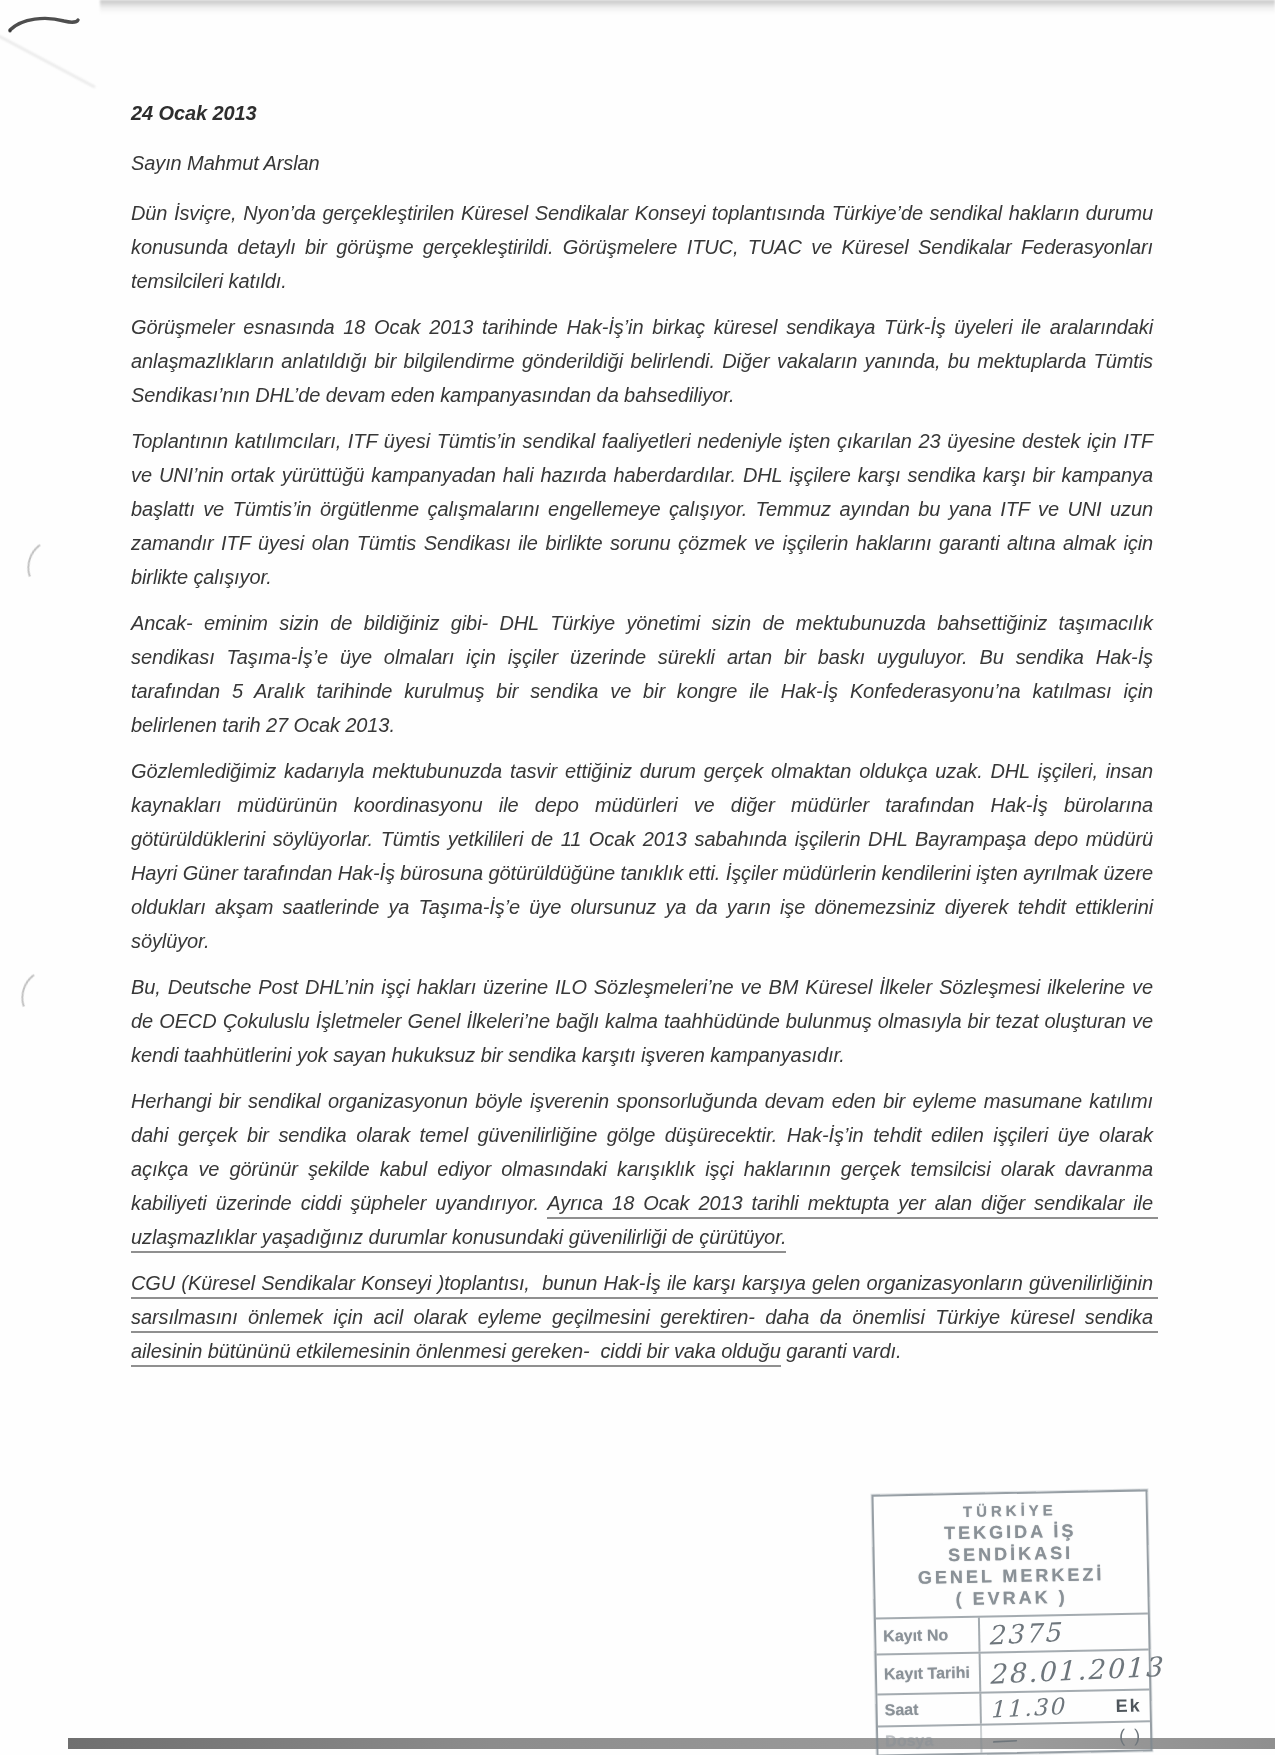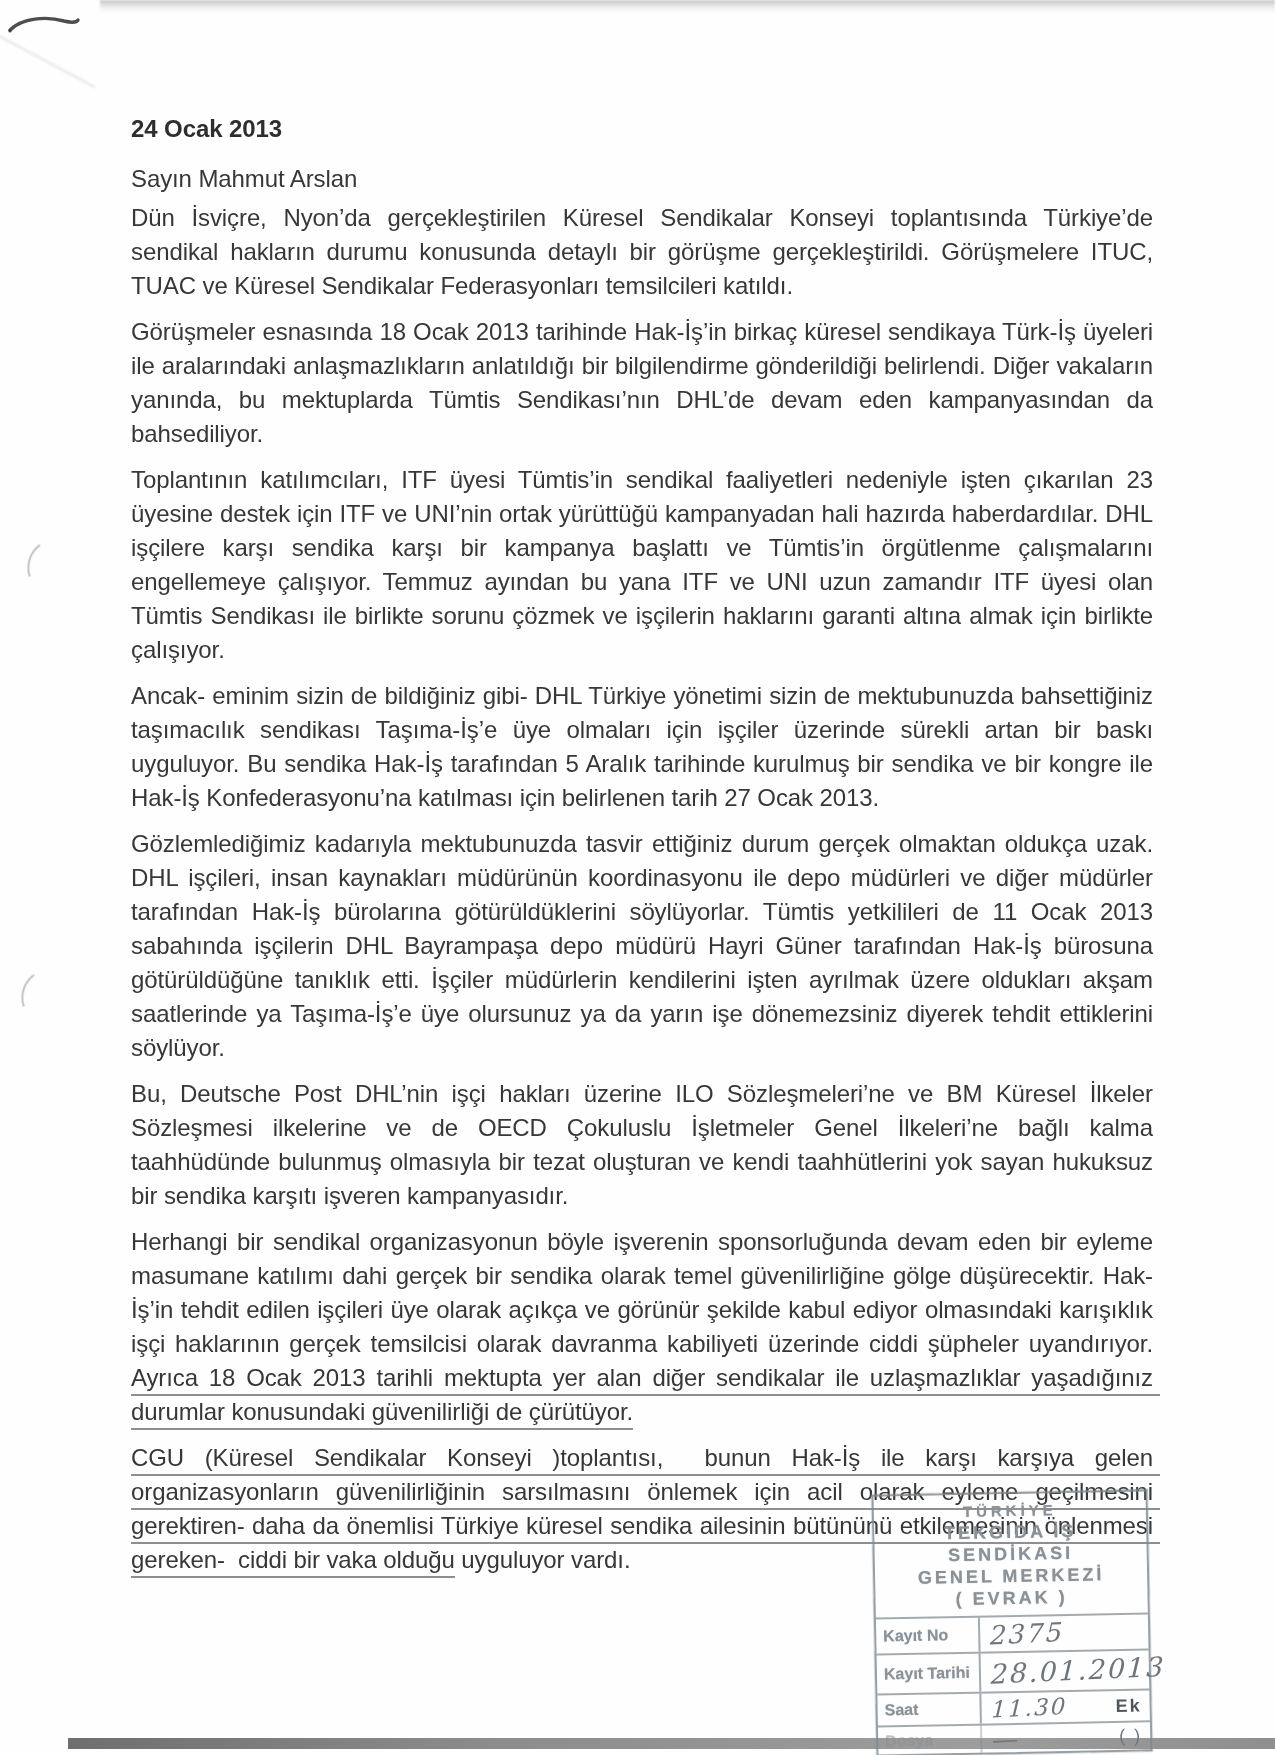--- a/index.html
+++ b/index.html
@@ -35,26 +35,27 @@
     border: 2px solid #a2a2a2;
     border-color: transparent transparent transparent #a2a2a2;
     border-radius: 50%;
     opacity: .65; filter: blur(0.4px);
   }
   .margin-arc.arc1 { left: 28px; top: 541px; transform: rotate(18deg); }
   .margin-arc.arc2 { left: 22px; top: 971px; transform: rotate(18deg); }
 
   
   .letter {
-    position: absolute; left: 131px; top: 112px; width: 1022px;
-    font-size: 24px; line-height: 34px; letter-spacing: -0.1px;
+    position: absolute; left: 131px; top: 96px; width: 1022px;
+    font-size: 20px; line-height: 34px; letter-spacing: -0.1px;
     color: #373737;
+    font-style: italic;
   }
   .date { font-weight: bold; margin: 0 0 16px 0; color: #2e2e2e; }
-  .salutation { margin: 0 0 5px 0; }
+  .salutation { margin: 0 0 16px 0; }
   .para { margin: 4px 0 12px 0; text-align: justify; }
   .seg { white-space: pre-wrap; }
   .u { border-bottom: 2px solid #8f8f8f; padding-bottom: 3px; }
 
   
   .stamp {
     position: absolute; left: 874px; top: 1492px; width: 272px;
     transform: rotate(-1.1deg);
     border: 2px solid rgba(125,135,143,0.8);
     box-shadow: 0 0 0 1px rgba(140,150,158,0.25);
@@ -113,21 +114,21 @@
     <p class="date">24 Ocak 2013</p>
     <p class="salutation">Sayın Mahmut Arslan</p>
     <div>
         <p class="para"><span class="seg">Dün İsviçre, Nyon’da gerçekleştirilen Küresel Sendikalar Konseyi toplantısında Türkiye’de sendikal hakların durumu konusunda detaylı bir görüşme gerçekleştirildi. Görüşmelere ITUC, TUAC ve Küresel Sendikalar Federasyonları temsilcileri katıldı.</span></p>
         <p class="para"><span class="seg">Görüşmeler esnasında 18 Ocak 2013 tarihinde Hak-İş’in birkaç küresel sendikaya Türk-İş üyeleri ile aralarındaki anlaşmazlıkların anlatıldığı bir bilgilendirme gönderildiği belirlendi. Diğer vakaların yanında, bu mektuplarda Tümtis Sendikası’nın DHL’de devam eden kampanyasından da bahsediliyor.</span></p>
         <p class="para"><span class="seg">Toplantının katılımcıları, ITF üyesi Tümtis’in sendikal faaliyetleri nedeniyle işten çıkarılan 23 üyesine destek için ITF ve UNI’nin ortak yürüttüğü kampanyadan hali hazırda haberdardılar. DHL işçilere karşı sendika karşı bir kampanya başlattı ve Tümtis’in örgütlenme çalışmalarını engellemeye çalışıyor. Temmuz ayından bu yana ITF ve UNI uzun zamandır ITF üyesi olan Tümtis Sendikası ile birlikte sorunu çözmek ve işçilerin haklarını garanti altına almak için birlikte çalışıyor.</span></p>
         <p class="para"><span class="seg">Ancak- eminim sizin de bildiğiniz gibi- DHL Türkiye yönetimi sizin de mektubunuzda bahsettiğiniz taşımacılık sendikası Taşıma-İş’e üye olmaları için işçiler üzerinde sürekli artan bir baskı uyguluyor. Bu sendika Hak-İş tarafından 5 Aralık tarihinde kurulmuş bir sendika ve bir kongre ile Hak-İş Konfederasyonu’na katılması için belirlenen tarih 27 Ocak 2013.</span></p>
         <p class="para"><span class="seg">Gözlemlediğimiz kadarıyla mektubunuzda tasvir ettiğiniz durum gerçek olmaktan oldukça uzak. DHL işçileri, insan kaynakları müdürünün koordinasyonu ile depo müdürleri ve diğer müdürler tarafından Hak-İş bürolarına götürüldüklerini söylüyorlar. Tümtis yetkilileri de 11 Ocak 2013 sabahında işçilerin DHL Bayrampaşa depo müdürü Hayri Güner tarafından Hak-İş bürosuna götürüldüğüne tanıklık etti. İşçiler müdürlerin kendilerini işten ayrılmak üzere oldukları akşam saatlerinde ya Taşıma-İş’e üye olursunuz ya da yarın işe dönemezsiniz diyerek tehdit ettiklerini söylüyor.</span></p>
         <p class="para"><span class="seg">Bu, Deutsche Post DHL’nin işçi hakları üzerine ILO Sözleşmeleri’ne ve BM Küresel İlkeler Sözleşmesi ilkelerine ve de OECD Çokuluslu İşletmeler Genel İlkeleri’ne bağlı kalma taahhüdünde bulunmuş olmasıyla bir tezat oluşturan ve kendi taahhütlerini yok sayan hukuksuz bir sendika karşıtı işveren kampanyasıdır.</span></p>
         <p class="para"><span class="seg">Herhangi bir sendikal organizasyonun böyle işverenin sponsorluğunda devam eden bir eyleme masumane katılımı dahi gerçek bir sendika olarak temel güvenilirliğine gölge düşürecektir. Hak-İş’in tehdit edilen işçileri üye olarak açıkça ve görünür şekilde kabul ediyor olmasındaki karışıklık işçi haklarının gerçek temsilcisi olarak davranma kabiliyeti üzerinde ciddi şüpheler uyandırıyor. </span><span class="seg u">Ayrıca 18 Ocak 2013 tarihli mektupta yer alan diğer sendikalar ile uzlaşmazlıklar yaşadığınız durumlar konusundaki güvenilirliği de çürütüyor.</span></p>
-        <p class="para"><span class="seg u">CGU (Küresel Sendikalar Konseyi )toplantısı,  bunun Hak-İş ile karşı karşıya gelen organizasyonların güvenilirliğinin sarsılmasını önlemek için acil olarak eyleme geçilmesini gerektiren- daha da önemlisi Türkiye küresel sendika ailesinin bütününü etkilemesinin önlenmesi gereken-  ciddi bir vaka olduğu</span><span class="seg"> uyguluyor vardı.</span></p>
+        <p class="para"><span class="seg u">CGU (Küresel Sendikalar Konseyi )toplantısı,  bunun Hak-İş ile karşı karşıya gelen organizasyonların güvenilirliğinin sarsılmasını önlemek için acil olarak eyleme geçilmesini gerektiren- daha da önemlisi Türkiye küresel sendika ailesinin bütününü etkilemesinin önlenmesi gereken-  ciddi bir vaka olduğu</span><span class="seg"> garanti vardı.</span></p>
       </div>
   </div>
 
   <div class="stamp">
     <div class="stamp-title">
       <div class="t0">TÜRKİYE</div>
       <div class="t1">TEKGIDA İŞ SENDİKASI</div>
       <div class="t2">GENEL MERKEZİ</div>
       <div class="t3">( EVRAK )</div>
     </div>

